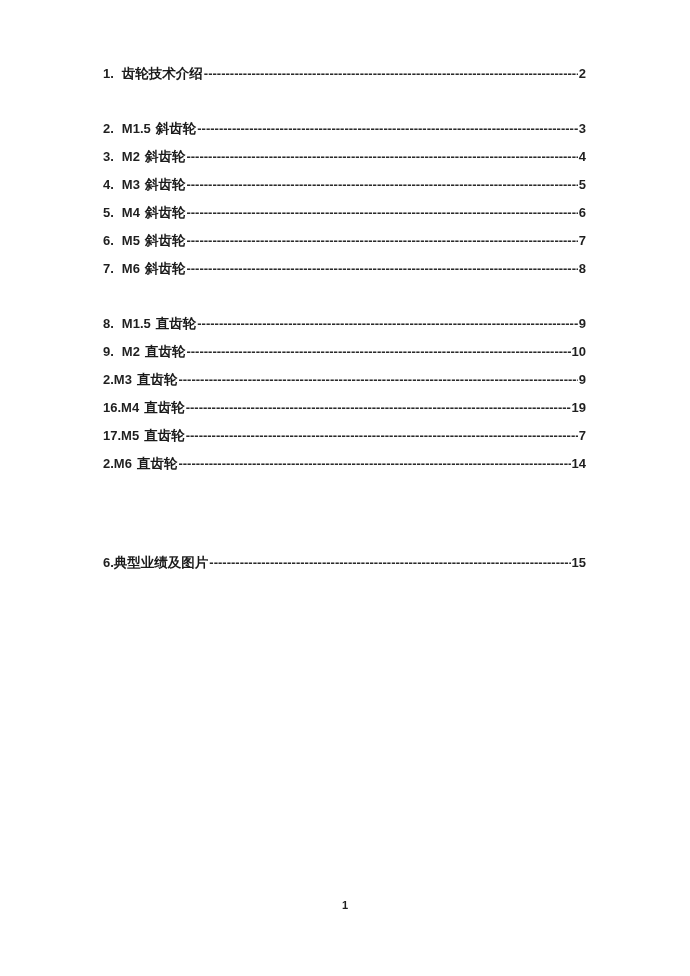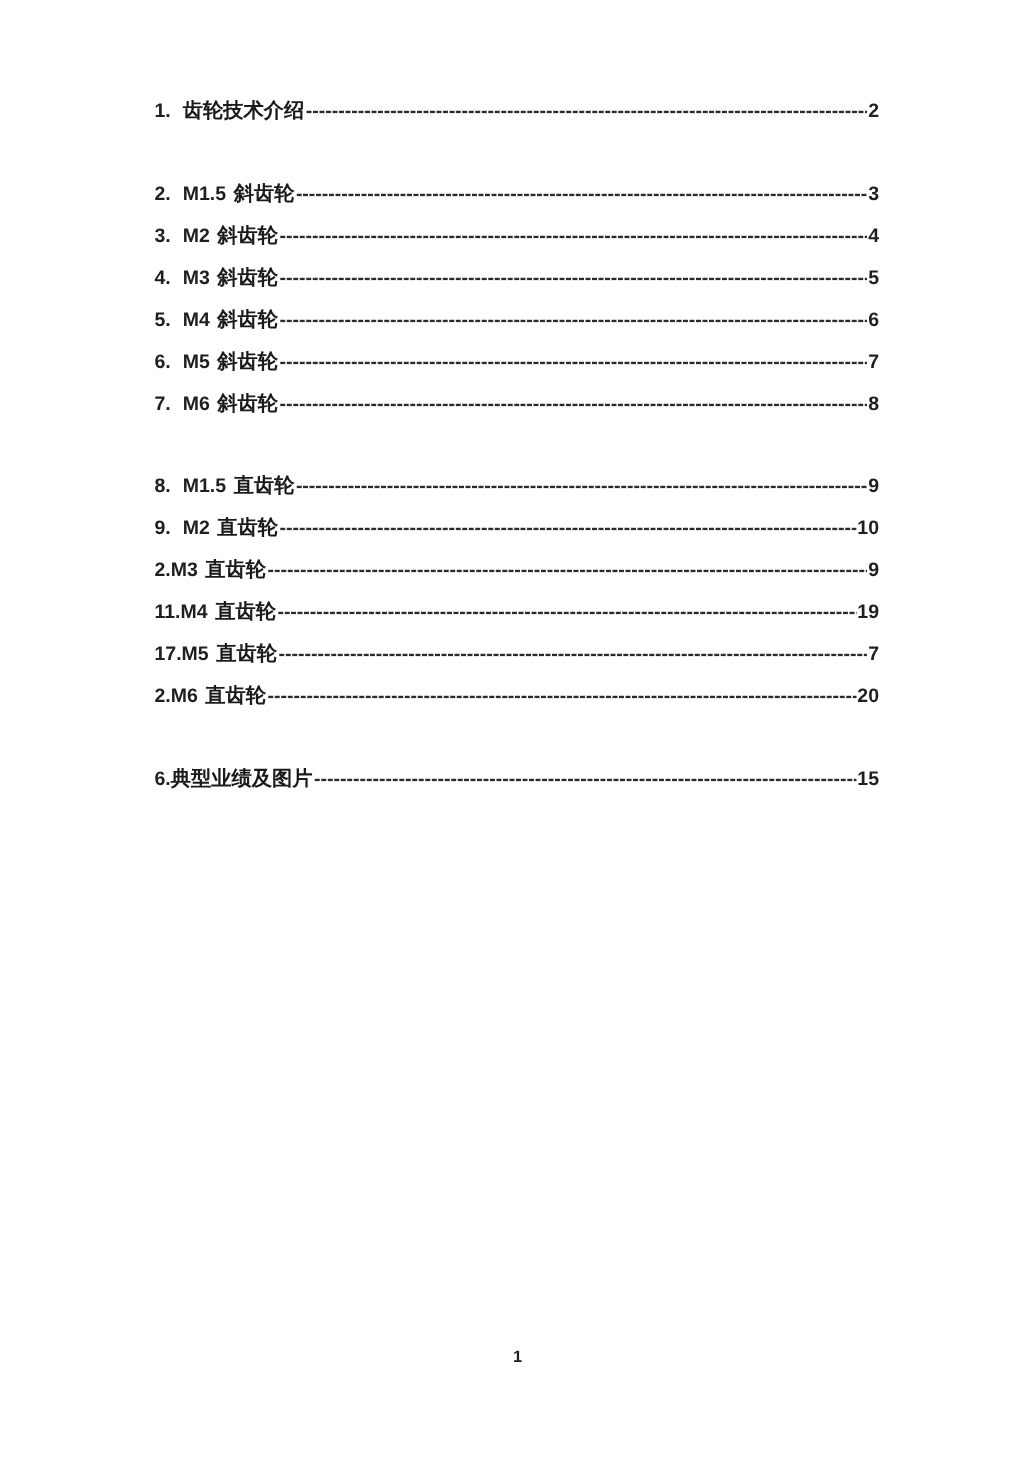--- a/index.html
+++ b/index.html
@@ -137,42 +137,42 @@
         <span class="pagenum">10</span>
       </div>
       <div class="toc-row">
         <span class="num">2.</span>
         <span class="model" style="margin-left: 0px;">M3</span>
         <span class="cn" style="margin-left: 5px;">直齿轮</span>
         <span class="leader">------------------------------------------------------------------------------------------------------------------------------------------------------------------------------------------------------------------------------------------------</span>
         <span class="pagenum">9</span>
       </div>
       <div class="toc-row">
-        <span class="num">11.</span>
+        <span class="num">16.</span>
         <span class="model" style="margin-left: 0px;">M4</span>
         <span class="cn" style="margin-left: 5px;">直齿轮</span>
         <span class="leader">------------------------------------------------------------------------------------------------------------------------------------------------------------------------------------------------------------------------------------------------</span>
         <span class="pagenum">19</span>
       </div>
       <div class="toc-row">
         <span class="num">17.</span>
         <span class="model" style="margin-left: 0px;">M5</span>
         <span class="cn" style="margin-left: 5px;">直齿轮</span>
         <span class="leader">------------------------------------------------------------------------------------------------------------------------------------------------------------------------------------------------------------------------------------------------</span>
         <span class="pagenum">7</span>
       </div>
       <div class="toc-row">
         <span class="num">2.</span>
         <span class="model" style="margin-left: 0px;">M6</span>
         <span class="cn" style="margin-left: 5px;">直齿轮</span>
         <span class="leader">------------------------------------------------------------------------------------------------------------------------------------------------------------------------------------------------------------------------------------------------</span>
-        <span class="pagenum">20</span>
+        <span class="pagenum">14</span>
       </div>
       <div class="toc-row group-start">
         <span class="num">6.</span>
-        <span class="cn" style="margin-left: 0px;">典型业绩及图片</span>
+        <span class="cn" style="margin-left: 0px; margin-top: 44px;">典型业绩及图片</span>
         <span class="leader">------------------------------------------------------------------------------------------------------------------------------------------------------------------------------------------------------------------------------------------------</span>
         <span class="pagenum">15</span>
       </div>
     </div>
 
   <div class="footer-pagenum">1</div>
 </div>
 
 </body></html>

